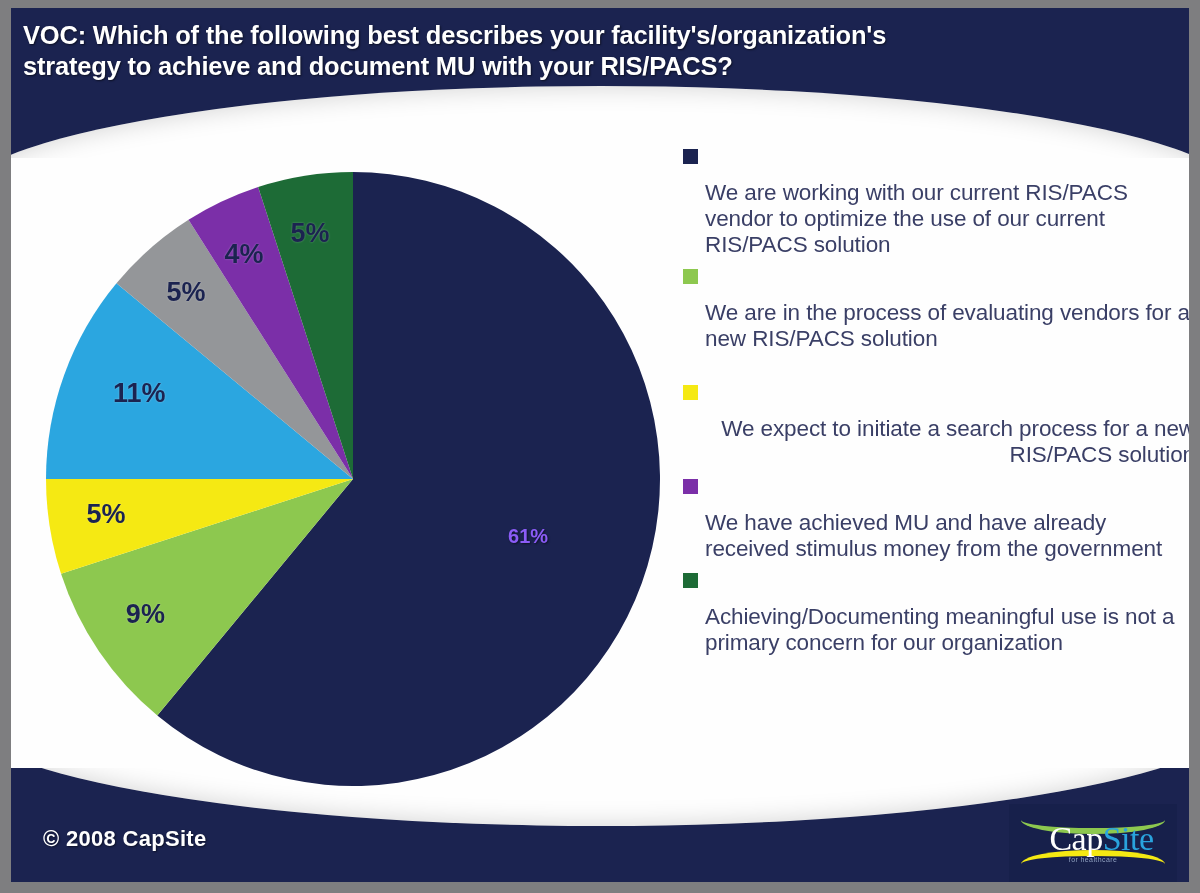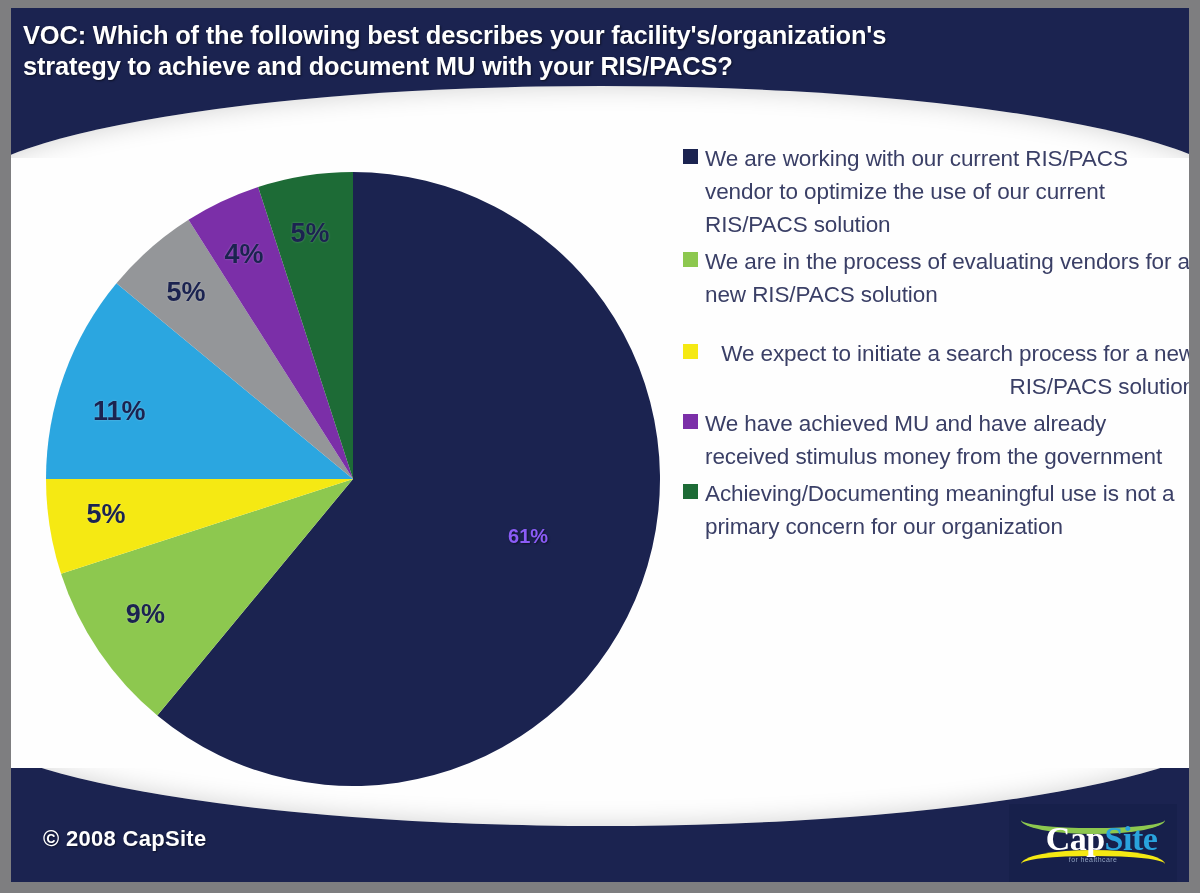--- a/index.html
+++ b/index.html
@@ -115,23 +115,24 @@
   .legend-swatch {
     width: 15px;
     height: 15px;
     flex: 0 0 15px;
     margin-top: 7px;
     margin-right: 7px;
   }
   .legend-text {
     color: #3a3f66;
     font-size: 22.5px;
-    line-height: 33px;
+    line-height: 26px;
     font-weight: 500;
     letter-spacing: -0.1px;
+    margin-top: 38px;
   }
   .legend-item.gap {
     margin-top: 26px;
     text-align: right;
   }
   
   .footer-copy {
     position: absolute;
     left: 32px;
     bottom: 30px;
@@ -170,21 +171,21 @@
     border-top: 6px solid #f5e913;
     border-radius: 50%;
   }
   .logo-word {
     position: absolute;
     left: 17px;
     right: 0;
     top: 16px;
     text-align: center;
     font-size: 34px;
-    font-weight: bold;
+    font-weight: normal;
     font-family: "Liberation Serif", serif;
     letter-spacing: -0.5px;
   }
   .logo-cap { color: #ffffff; }
   .logo-site { color: #29a3dd; }
   .logo-tag {
     position: absolute;
     left: 0; right: 0;
     top: 52px;
     text-align: center;
@@ -216,21 +217,21 @@
             <path d="M 311 311 L 4 311.00000000000006 A 307 307 0 0 1 74.45243446783269 115.31083514715229 Z" fill="#2ba6e0"></path>
             <path d="M 311 311 L 74.45243446783269 115.31083514715229 A 307 307 0 0 1 146.5011739414479 51.79132687088145 Z" fill="#949699"></path>
             <path d="M 311 311 L 146.5011739414479 51.79132687088145 A 307 307 0 0 1 216.13178272689112 19.02564949738786 Z" fill="#7b2fa8"></path>
             <path d="M 311 311 L 216.13178272689112 19.02564949738786 A 307 307 0 0 1 310.99999999999994 4 Z" fill="#1d6b36"></path>
           </svg>
       </div>
       <div id="pie-labels">
           <div class="slice-label on-dark" style="left: 497.087px; top: 397.475px;">61%</div>
           <div class="slice-label" style="left: 114.869px; top: 471.048px;">9%</div>
           <div class="slice-label" style="left: 75.4237px; top: 371.42px;">5%</div>
-          <div class="slice-label" style="left: 82px; top: 249.806px; margin-top: 18px;">11%</div>
+          <div class="slice-label" style="left: 102px; top: 249.806px;">11%</div>
           <div class="slice-label" style="left: 155.582px; top: 148.773px;">5%</div>
           <div class="slice-label" style="left: 213.429px; top: 110.774px;">4%</div>
           <div class="slice-label" style="left: 279.58px; top: 90.4237px;">5%</div>
         </div>
     </div>
 
     <div class="legend" id="legend">
         <div class="legend-item">
           <span class="legend-swatch" style="background: rgb(27, 35, 80);"></span>
           <span class="legend-text">We are working with our current RIS/PACS vendor to optimize the use of our current RIS/PACS solution</span>

